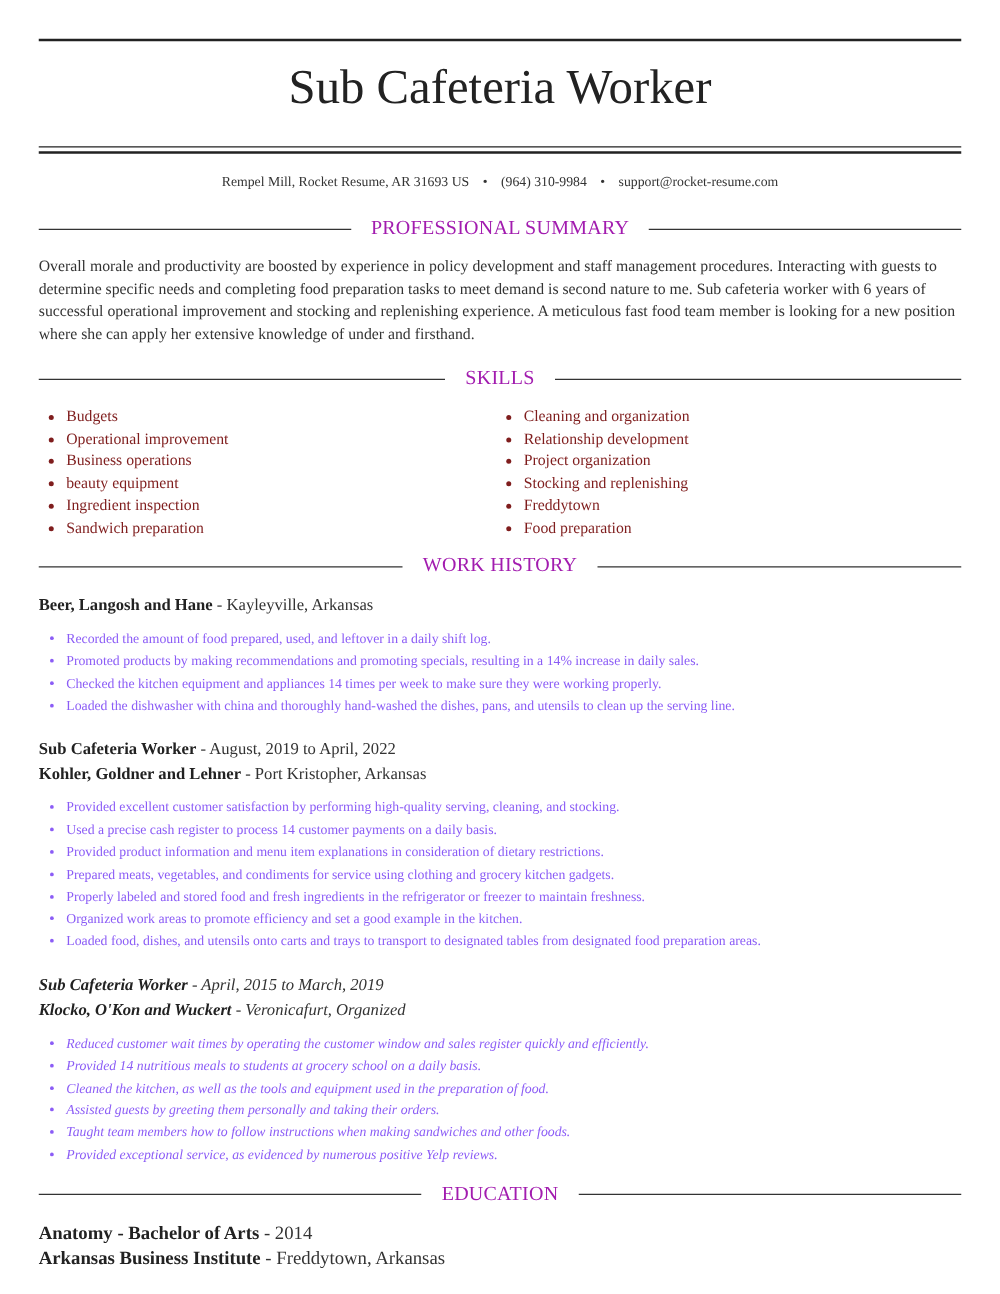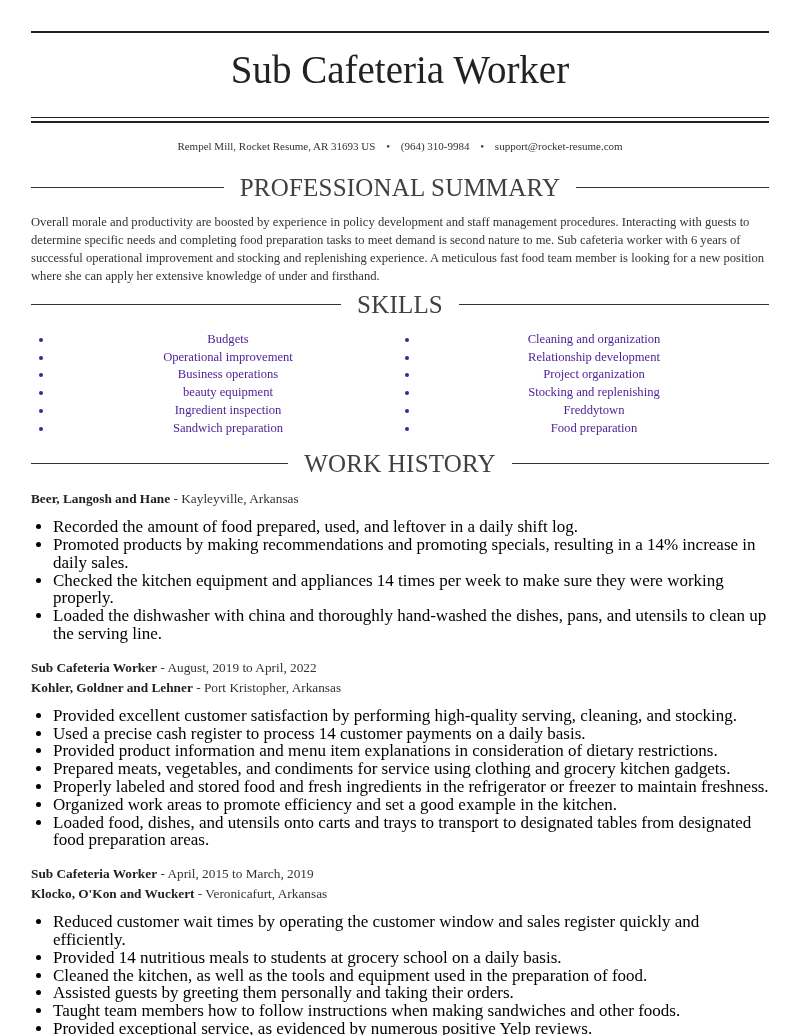--- a/index.html
+++ b/index.html
@@ -20,33 +20,33 @@
     .double-rule .r2 { border-top: 2px solid #222; margin-top: 3px; }
     .contact {
       text-align: center; font-size: 11px; margin-top: 17px; color: #333;
     }
     .contact .sep { margin: 0 8px; }
     .section-head {
       display: flex; align-items: center; margin-top: 24px;
     }
     .section-head .line { flex: 1; border-top: 1px solid #333; height: 0; }
     .section-head .label {
-      font-size: 25px; padding: 0 16px; color: #404040; letter-spacing: 0.2px;
+      font-size: 16px; padding: 0 16px; color: #a21caf; letter-spacing: 0.2px;
       line-height: 1;
     }
     .summary {
       font-size: 12.6px; line-height: 18px; margin-top: 13px; color: #333;
     }
     .skills { display: flex; margin-top: 14px; }
-    .skills ul { flex: 1; margin: 0; padding-left: 22px; font-size: 12.6px; line-height: 17.7px; color: #4c1d95; text-align: center; }
+    .skills ul { flex: 1; margin: 0; padding-left: 22px; font-size: 12.6px; line-height: 17.7px; color: #7f1d1d; }
     .job { margin-top: 16px; }
     .job .line1, .job .line2 { font-size: 13.3px; line-height: 20px; color: #333; }
     .job .line2 { margin-top: 0; }
     .job b { color: #222; }
-    .job ul { margin: 9px 0 0 0; padding-left: 22px; font-size: 17px; line-height: 17.8px; color: #000000; }
+    .job ul { margin: 9px 0 0 0; padding-left: 22px; font-size: 11px; line-height: 17.8px; color: #8b5cf6; }
     .edu { margin-top: 16px; }
     .edu .line1, .edu .line2 { font-size: 15px; line-height: 20px; color: #333; }
     .edu b { color: #222; }
   </style>
 </head>
 <body>
 
 <div class="page">
   <div class="top-rule"></div>
   <h1 class="title">Sub Cafeteria Worker</h1>
@@ -62,21 +62,21 @@
     <span>support@rocket-resume.com</span>
   </div>
 
   <div class="section-head" style="margin-top:23px;">
     <div class="line"></div>
     <div class="label">PROFESSIONAL SUMMARY</div>
     <div class="line"></div>
   </div>
   <div class="summary">Overall morale and productivity are boosted by experience in policy development and staff management procedures. Interacting with guests to determine specific needs and completing food preparation tasks to meet demand is second nature to me. Sub cafeteria worker with 6 years of successful operational improvement and stocking and replenishing experience. A meticulous fast food team member is looking for a new position where she can apply her extensive knowledge of under and firsthand.</div>
 
-  <div class="section-head" style="margin-top:7px;">
+  <div class="section-head" style="margin-top:19px;">
     <div class="line"></div>
     <div class="label">SKILLS</div>
     <div class="line"></div>
   </div>
   <div class="skills">
     <ul>
       <li>Budgets</li>
       <li>Operational improvement</li>
       <li>Business operations</li>
       <li>beauty equipment</li>
@@ -116,23 +116,23 @@
       <li>Provided excellent customer satisfaction by performing high-quality serving, cleaning, and stocking.</li>
       <li>Used a precise cash register to process 14 customer payments on a daily basis.</li>
       <li>Provided product information and menu item explanations in consideration of dietary restrictions.</li>
       <li>Prepared meats, vegetables, and condiments for service using clothing and grocery kitchen gadgets.</li>
       <li>Properly labeled and stored food and fresh ingredients in the refrigerator or freezer to maintain freshness.</li>
       <li>Organized work areas to promote efficiency and set a good example in the kitchen.</li>
       <li>Loaded food, dishes, and utensils onto carts and trays to transport to designated tables from designated food preparation areas.</li>
     </ul>
   </div>
 
-  <div class="job" style="margin-top:15px;">
+  <div class="job" style="margin-top:15px;font-style:italic;">
     <div class="line1"><b>Sub Cafeteria Worker</b><span> - April, 2015 to March, 2019</span></div>
-    <div class="line2"><b>Klocko, O'Kon and Wuckert</b><span> - Veronicafurt, Arkansas</span></div>
+    <div class="line2"><b>Klocko, O'Kon and Wuckert</b><span> - Veronicafurt, Organized</span></div>
     <ul>
       <li>Reduced customer wait times by operating the customer window and sales register quickly and efficiently.</li>
       <li>Provided 14 nutritious meals to students at grocery school on a daily basis.</li>
       <li>Cleaned the kitchen, as well as the tools and equipment used in the preparation of food.</li>
       <li>Assisted guests by greeting them personally and taking their orders.</li>
       <li>Taught team members how to follow instructions when making sandwiches and other foods.</li>
       <li>Provided exceptional service, as evidenced by numerous positive Yelp reviews.</li>
     </ul>
   </div>
 

